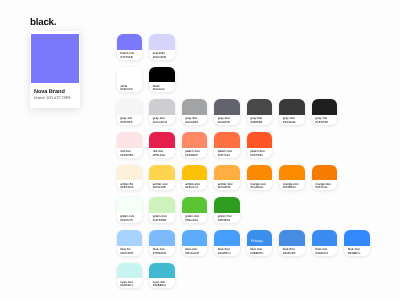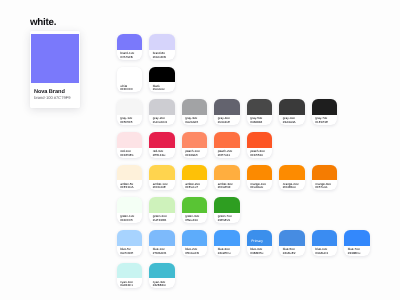--- a/index.html
+++ b/index.html
@@ -16,21 +16,21 @@
 .sw{width:25.5px;height:25.6px;background:#fff;border-radius:6px;box-shadow:0 1px 3.5px rgba(30,30,60,.11),0 0 1px rgba(30,30,60,.06);position:relative;}
 .sw-color{position:absolute;left:0;top:0;width:25.5px;height:15.6px;border-radius:6px 6px 0 0;}
 .sw-n{position:absolute;left:3.4px;top:17.1px;font-size:3.05px;color:#000004;}
 .sw-h{position:absolute;left:3.4px;top:20.8px;font-size:3.05px;color:#08080e;}
 .badge{position:absolute;left:4.5px;top:9.4px;font-size:3.4px;color:#ffffff;}
 </style>
 </head>
 <body>
 
 <div class="page">
- <h1 class="title">white.</h1>
+ <h1 class="title">black.</h1>
  <div class="hero">
    <div class="hero-color" style="background:#7A79FB"></div>
    <div class="hero-name">Nova Brand</div>
    <div class="hero-hex">brand-100 #7C79F9</div>
  </div>
  <div class="grid">
       <div class="row">
         <div class="sw">
           <div class="sw-color" style="background: rgb(122, 121, 251);"></div>
           <div class="sw-n">brand-100</div>

